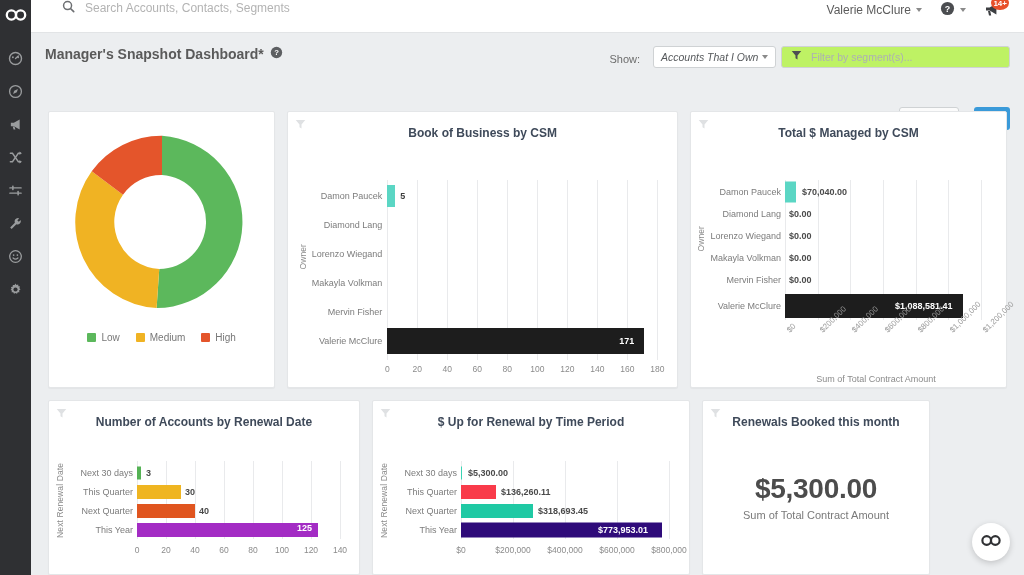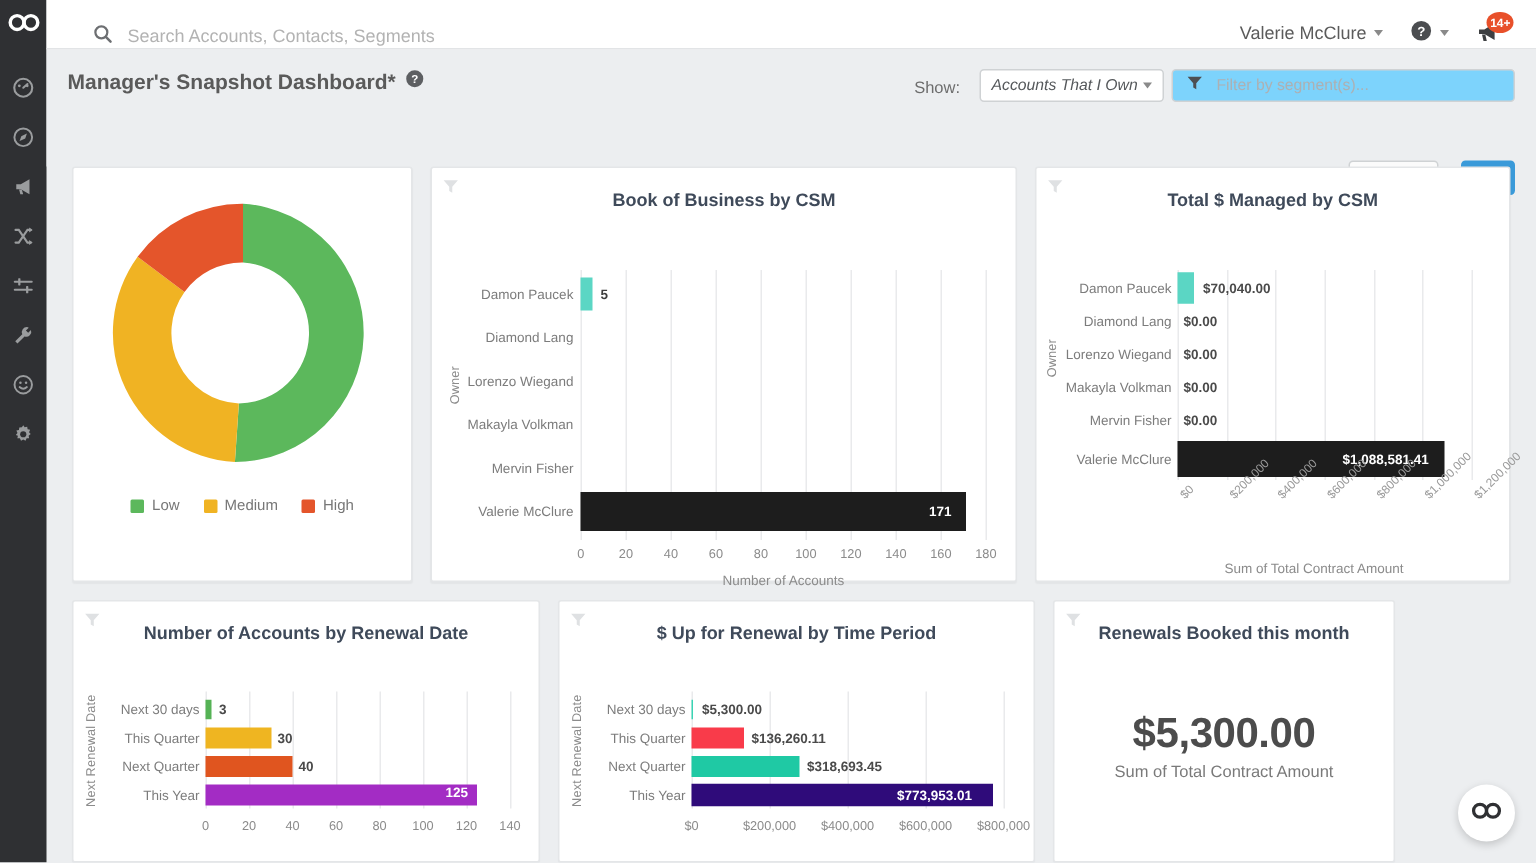--- a/index.html
+++ b/index.html
@@ -22,21 +22,21 @@
   .rail-ico {
     width: 31px; height: 33px; display: flex; align-items: center; justify-content: center;
     cursor: pointer;
   }
   .rail-ico svg { display: block; }
 
   
   .topbar {
     position: absolute; left: 31px; top: 0; width: 993px; height: 33px;
     background: #ffffff; border-bottom: 1px solid #e2e4e6;
-    display: flex; align-items: flex-end;
+    display: flex; align-items: flex-start;
   }
   .search-wrap { display: flex; align-items: center; margin-left: 31px; flex: 1; }
   .search-ico { margin-right: 10px; }
   .search-input {
     border: 0; outline: 0; font-family: "Liberation Sans", sans-serif;
     font-size: 12px; color: #6b6b6b; width: 380px; background: transparent;
   }
   .search-input::placeholder { color: #b3b3b3; }
   .topbar-right { display: flex; align-items: center; margin-right: 18px; gap: 18px; }
   .user-menu { display: flex; align-items: center; gap: 5px; color: #5b5b5b; font-size: 12px; cursor: pointer; }
@@ -62,21 +62,21 @@
   }
   .show-label { position: absolute; right: 384px; top: 20px; font-size: 11px; color: #6d6d6d; }
   .show-select {
     position: absolute; right: 248px; top: 13px; width: 123px; height: 22px;
     background: #fff; border: 1px solid #cfd2d4; border-radius: 3px;
     display: flex; align-items: center; justify-content: space-between;
     padding: 0 7px; font-size: 10.5px; color: #55585b; cursor: pointer; font-style: italic;
   }
   .segment-filter {
     position: absolute; right: 14px; top: 13px; width: 229px; height: 22px;
-    background: #7dd3fc; border: 1px solid #cfd2d4; border-radius: 3px;
+    background: #bef264; border: 1px solid #cfd2d4; border-radius: 3px;
     display: flex; align-items: center; gap: 9px; padding: 0 9px;
   }
   .segment-filter input {
     border: 0; outline: 0; background: transparent; font-size: 10.5px;
     font-family: "Liberation Sans", sans-serif; color: #55585b; width: 100%;
   }
   .segment-filter input::placeholder { color: #adb0b3; }
   .actions-btn {
     position: absolute; right: 65px; top: 74px; width: 60px; height: 23px;
     background: #fbfbfb; border: 1px solid #cfd2d4; border-radius: 3px;
@@ -388,21 +388,20 @@
             <div class="tick" style="left:60px; top:184px;">40</div>
             <div class="tick" style="left:90px; top:184px;">60</div>
             <div class="tick" style="left:120px; top:184px;">80</div>
             <div class="tick" style="left:150px; top:184px;">100</div>
             <div class="tick" style="left:180px; top:184px;">120</div>
             <div class="tick" style="left:210px; top:184px;">140</div>
             <div class="tick" style="left:240px; top:184px;">160</div>
             <div class="tick" style="left:270px; top:184px;">180</div>
           </div>
 
-          <div class="axis-title-x" style="position:absolute; left:99px; top:238px; width:270px;">Number of Accounts</div>
         </div>
       </div>
 
       <div class="card card-c">
         <span class="funnel-ico">
           <svg width="11" height="11" viewBox="0 0 12 12">
               <path d="M.8 1.2 h10.4 L7.1 6 v4.4 L4.9 9.1 V6 Z" fill="#dfe1e3"></path>
             </svg>
         </span>
         <div class="card-title">Total $ Managed by CSM</div>

